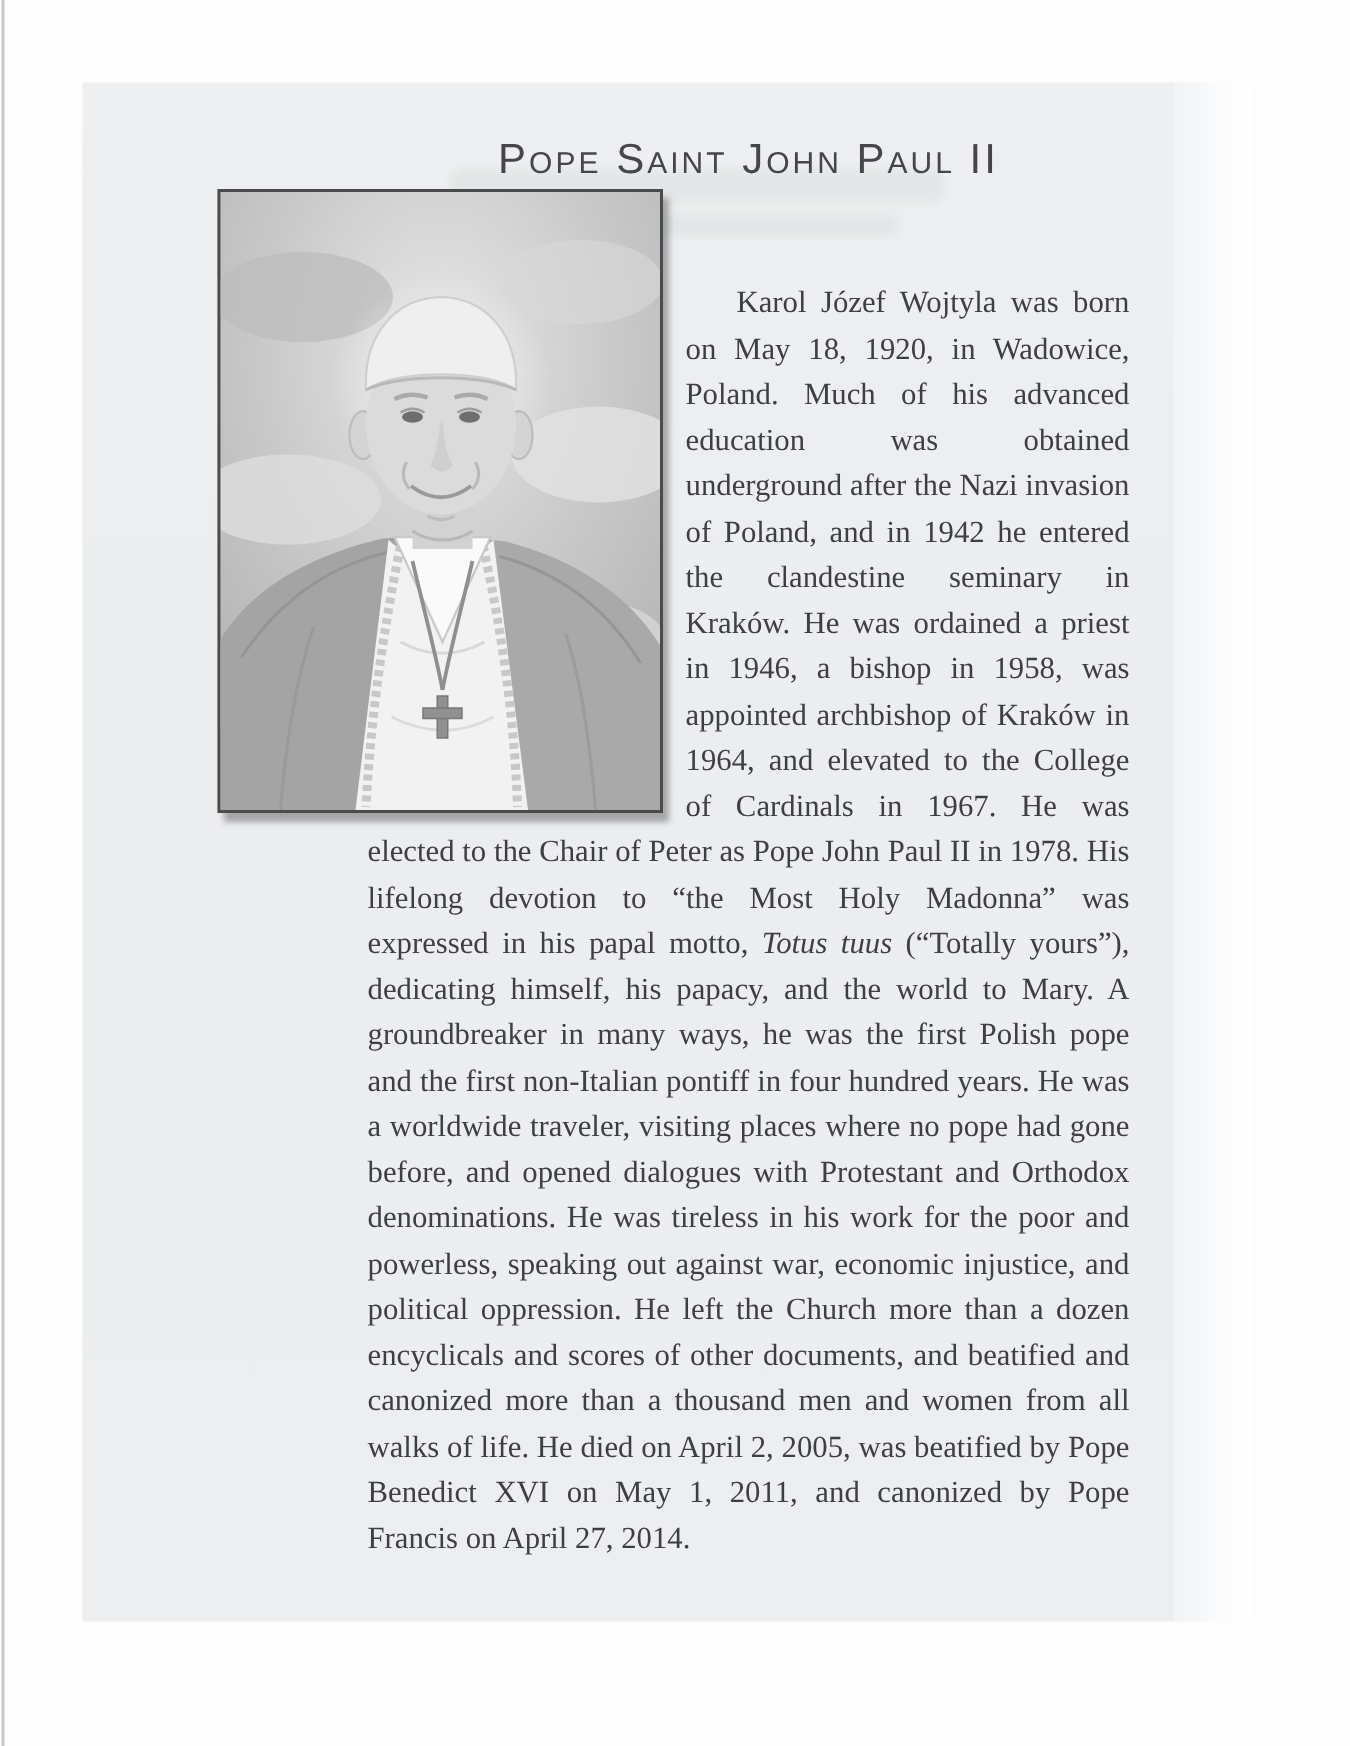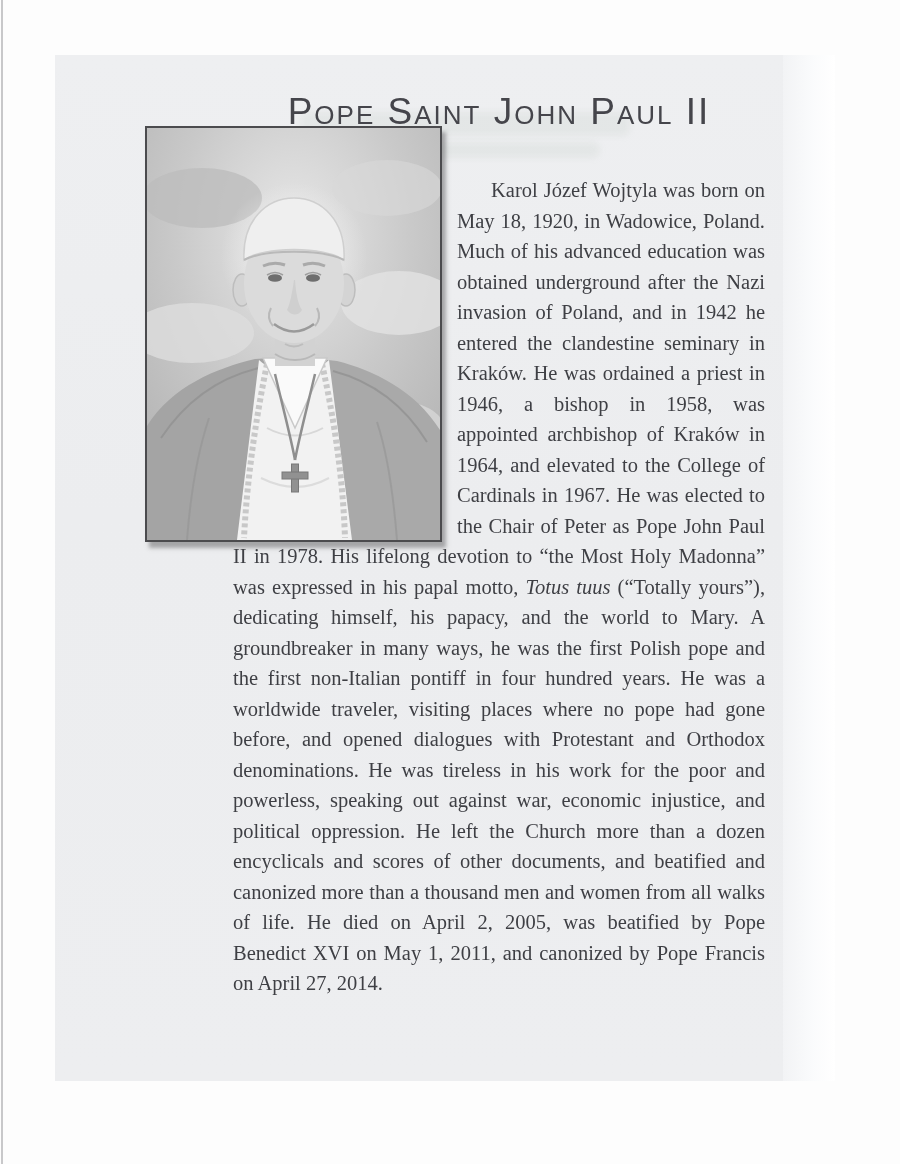--- a/index.html
+++ b/index.html
@@ -40,21 +40,21 @@
   }
   .page-title {
     position: absolute;
     left: 213px;
     top: 64px;
     width: 572px;
     text-align: center;
     font-family: "Liberation Sans", sans-serif;
     font-variant: small-caps;
     font-weight: 400;
-    font-size: 37px;
+    font-size: 28px;
     line-height: 46px;
     letter-spacing: 2px;
     color: #45454b;
     white-space: nowrap;
   }
   .ghost-bar {
     position: absolute;
     border-radius: 8px;
     background: rgba(150, 165, 150, 0.10);
     filter: blur(3px);
@@ -82,21 +82,21 @@
     line-height: 30.5px;
     text-align: justify;
     color: #3e3f44;
   }
   .float-spacer {
     float: left;
     width: 224px;
     height: 360px;
   }
   .text-block p {
-    margin: 0;
+    margin: 12px;
     text-indent: 34px;
   }
   .italic { font-style: italic; }
 </style>
 </head>
 <body>
 
 <div class="scan-line"></div>
 <div class="paper"></div>
 <div class="paper-edge"></div>

